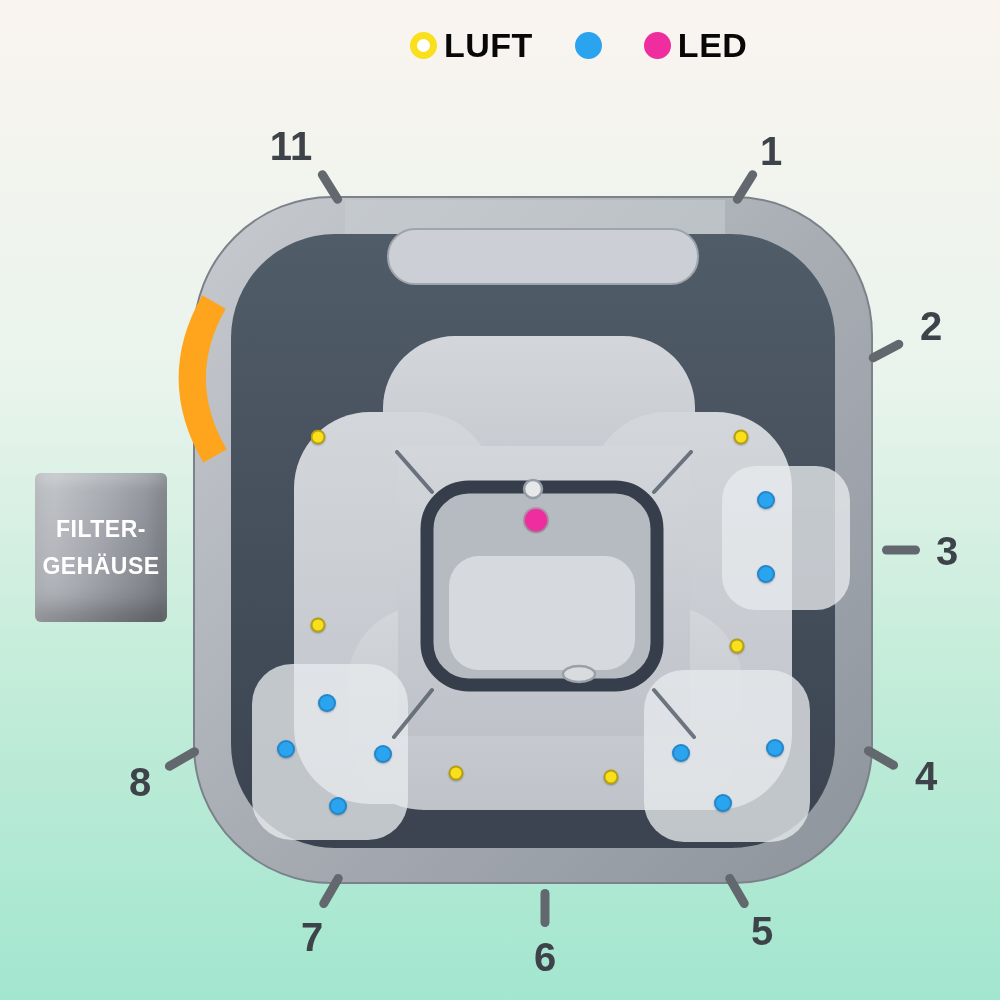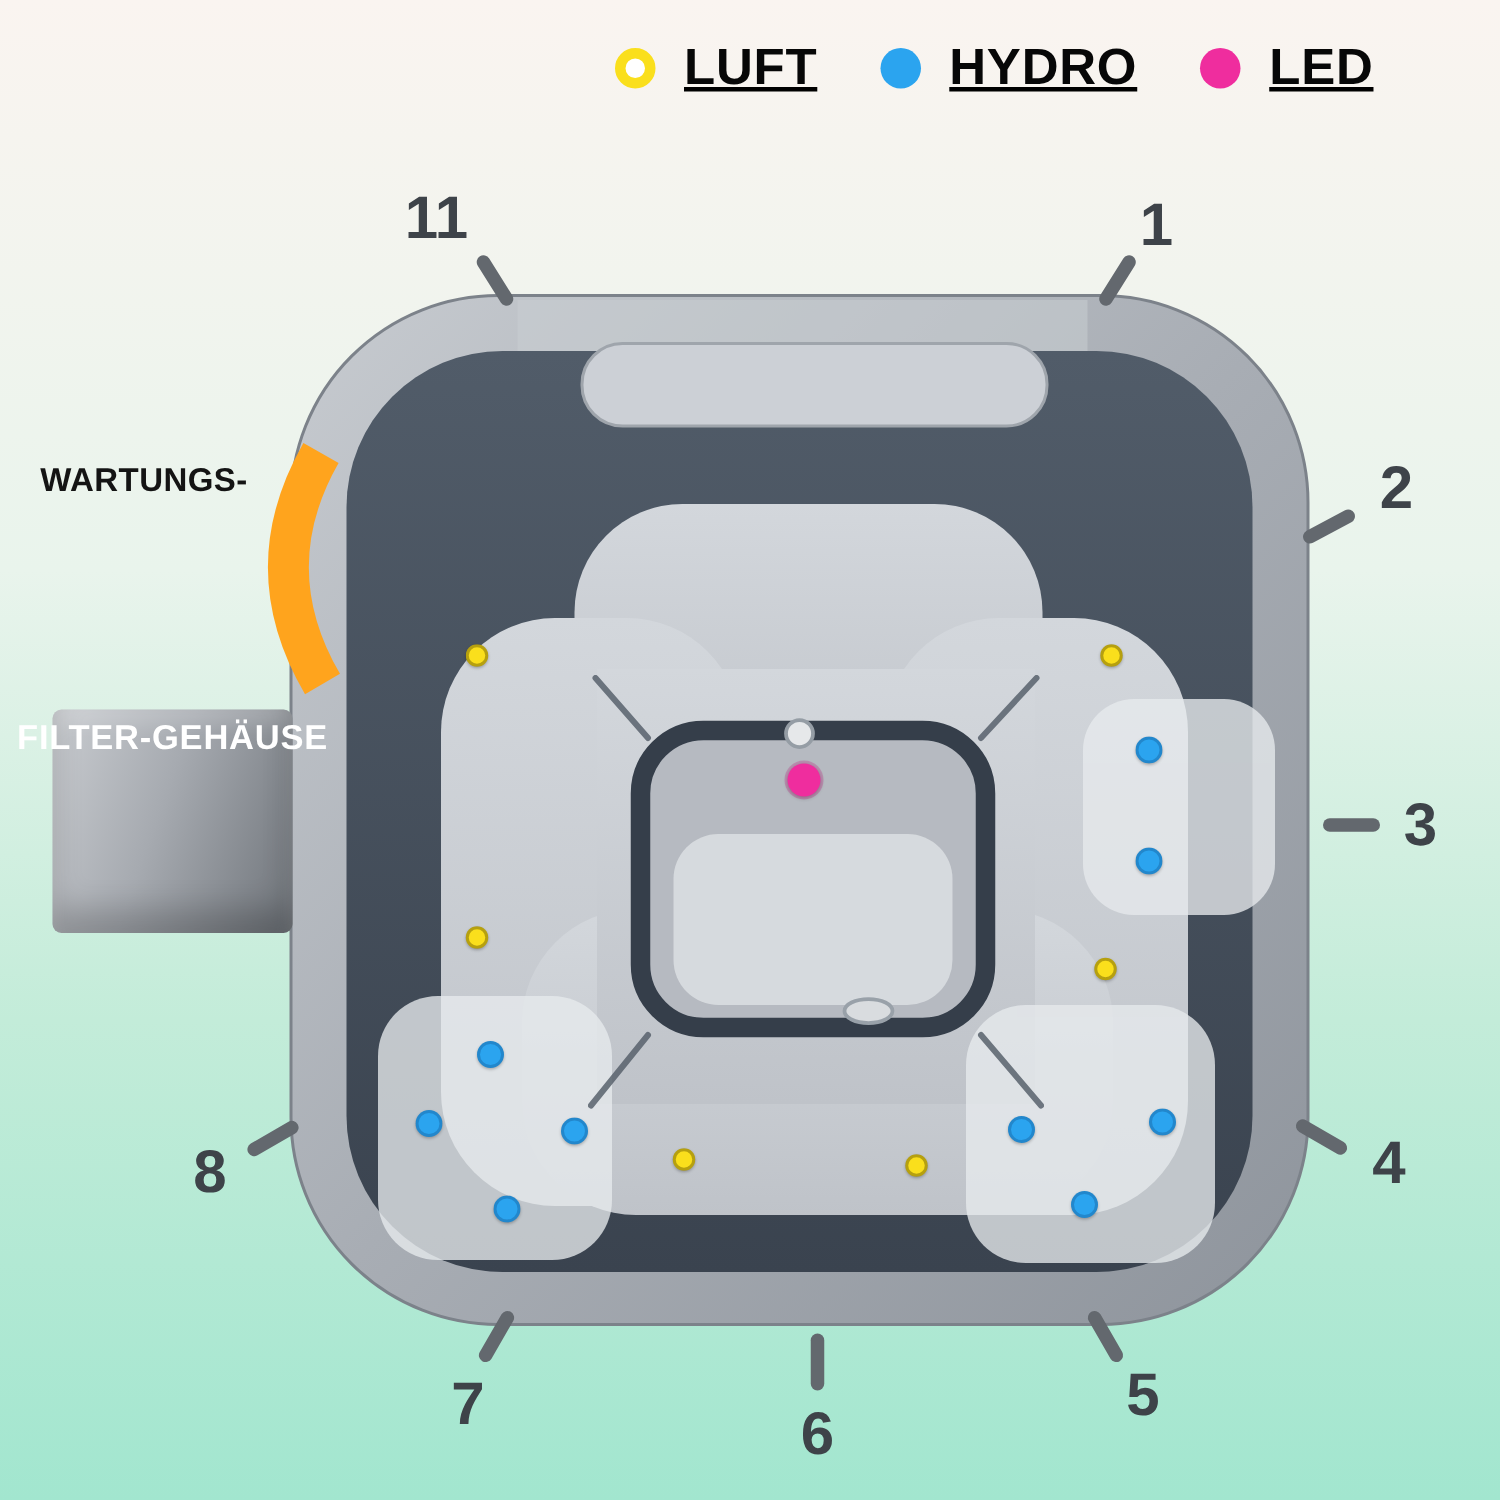--- a/index.html
+++ b/index.html
@@ -8,35 +8,35 @@
     font-family: "Liberation Sans", sans-serif;
     position:relative;
     width:1000px; height:1000px;
     overflow:hidden;
     background: linear-gradient(180deg, #faf4f0 0%, #e9f4ec 38%, #c3ecd9 68%, #a2e6cf 100%);
   }
   .scene { position:absolute; inset:0; }
   .tub-svg { position:absolute; left:0; top:0; }
 
   .legend { position:absolute; left:410px; top:26px; display:flex; align-items:center; gap:42px; }
-  .legend-item { display:flex; align-items:center; gap:19px;text-decoration:underline; }
+  .legend-item { display:flex; align-items:center; gap:7px; }
   .legend-dot { width:27px; height:27px; border-radius:50%; flex:0 0 auto; }
   .legend-label { font-size:34px; font-weight:800; color:#070707; letter-spacing:.5px; }
 
   .stove { position:absolute; left:423px; top:141px; width:230px; text-align:center; }
   .stove-label { font-size:36px; font-weight:800; letter-spacing:1px; }
   .stove-underline { height:9px; margin-top:5px; border-radius:2px; }
 
   .maint-label { position:absolute; left:20px; top:302px; width:152px; text-align:center;
                  font-size:22px; font-weight:800; color:#141414; line-height:35px; letter-spacing:.3px; }
 
-  .filter-box { position:absolute; left:35px; top:473px; width:160px; height:149px;
+  .filter-box { position:absolute; left:35px; top:473px; width:132px; height:149px;
                 background: linear-gradient(110deg,#c9ccd0 0%,#a6aab0 45%,#6f747a 100%);
                 border-radius:6px;
-                display:flex; flex-direction:row; justify-content:center; text-align:center;
+                display:flex; flex-direction:column; justify-content:center; text-align:center;
                 color:#ffffff; font-size:23px; font-weight:800; line-height:37px; letter-spacing:.5px;
                 box-shadow: inset 0 -16px 20px rgba(0,0,0,.20), inset 0 10px 12px rgba(255,255,255,.18); }
 
   .pos-layer, .jet-layer { position:absolute; inset:0; pointer-events:none;border-radius:11px; }
   .pos-num { position:absolute; transform:translate(-50%,-50%); font-size:40px; font-weight:800; color:#3e4349; }
   .pos-tick { position:absolute; width:9px; height:38px; background:#63686e; border-radius:5px; }
 
   .jet { position:absolute; border-radius:50%; transform:translate(-50%,-50%); }
   .jet-luft  { border:2px solid rgba(100,85,0,.45); box-shadow:0 1px 2px rgba(0,0,0,.25); }
   .jet-hydro { border:2px solid rgba(18,84,140,.35); box-shadow:0 1px 2px rgba(0,0,0,.25); }
@@ -101,31 +101,29 @@
 
     <path d="M 214 302 Q 170 379 215 456" fill="none" stroke="#ffa41d" stroke-width="27"></path>
   </svg>
 
   <div class="filter-box">
     <div>FILTER-</div>
     <div>GEHÄUSE</div>
   </div>
 
   <div class="maint-label">
-    <div>WARTUNGS-</div>
   </div>
 
   <div class="legend">
     <div class="legend-item">
       <span class="legend-dot" style="background: rgb(255, 255, 255); border: 7px solid rgb(250, 223, 28);"></span>
       <span class="legend-label">LUFT</span>
     </div>
     <div class="legend-item">
       <span class="legend-dot" style="background: rgb(43, 164, 239);"></span>
-      <span class="legend-label">HYDRO</span>
     </div>
     <div class="legend-item">
       <span class="legend-dot" style="background: rgb(239, 45, 158);"></span>
       <span class="legend-label">LED</span>
     </div>
   </div>
 
 
   <div class="pos-layer">
       <div class="pos-num" style="left: 291px; top: 146px;">11</div>

